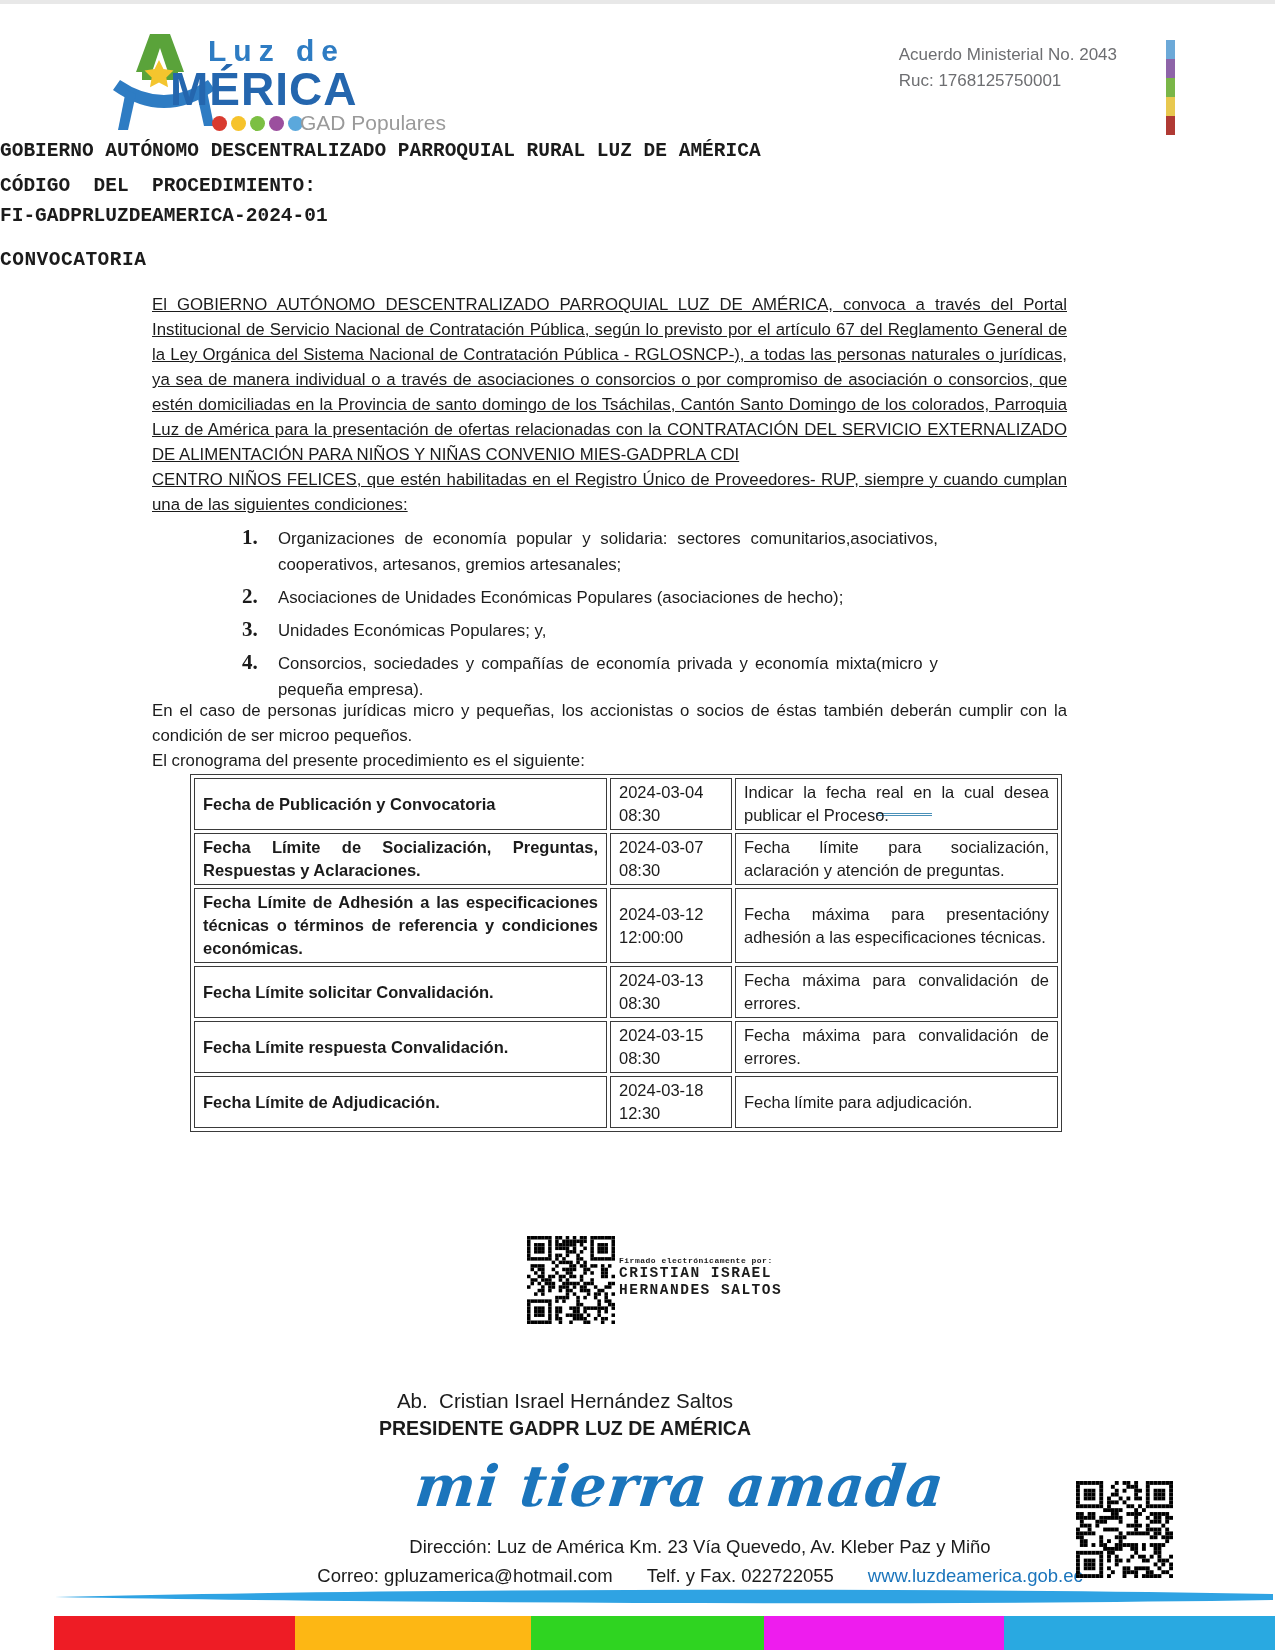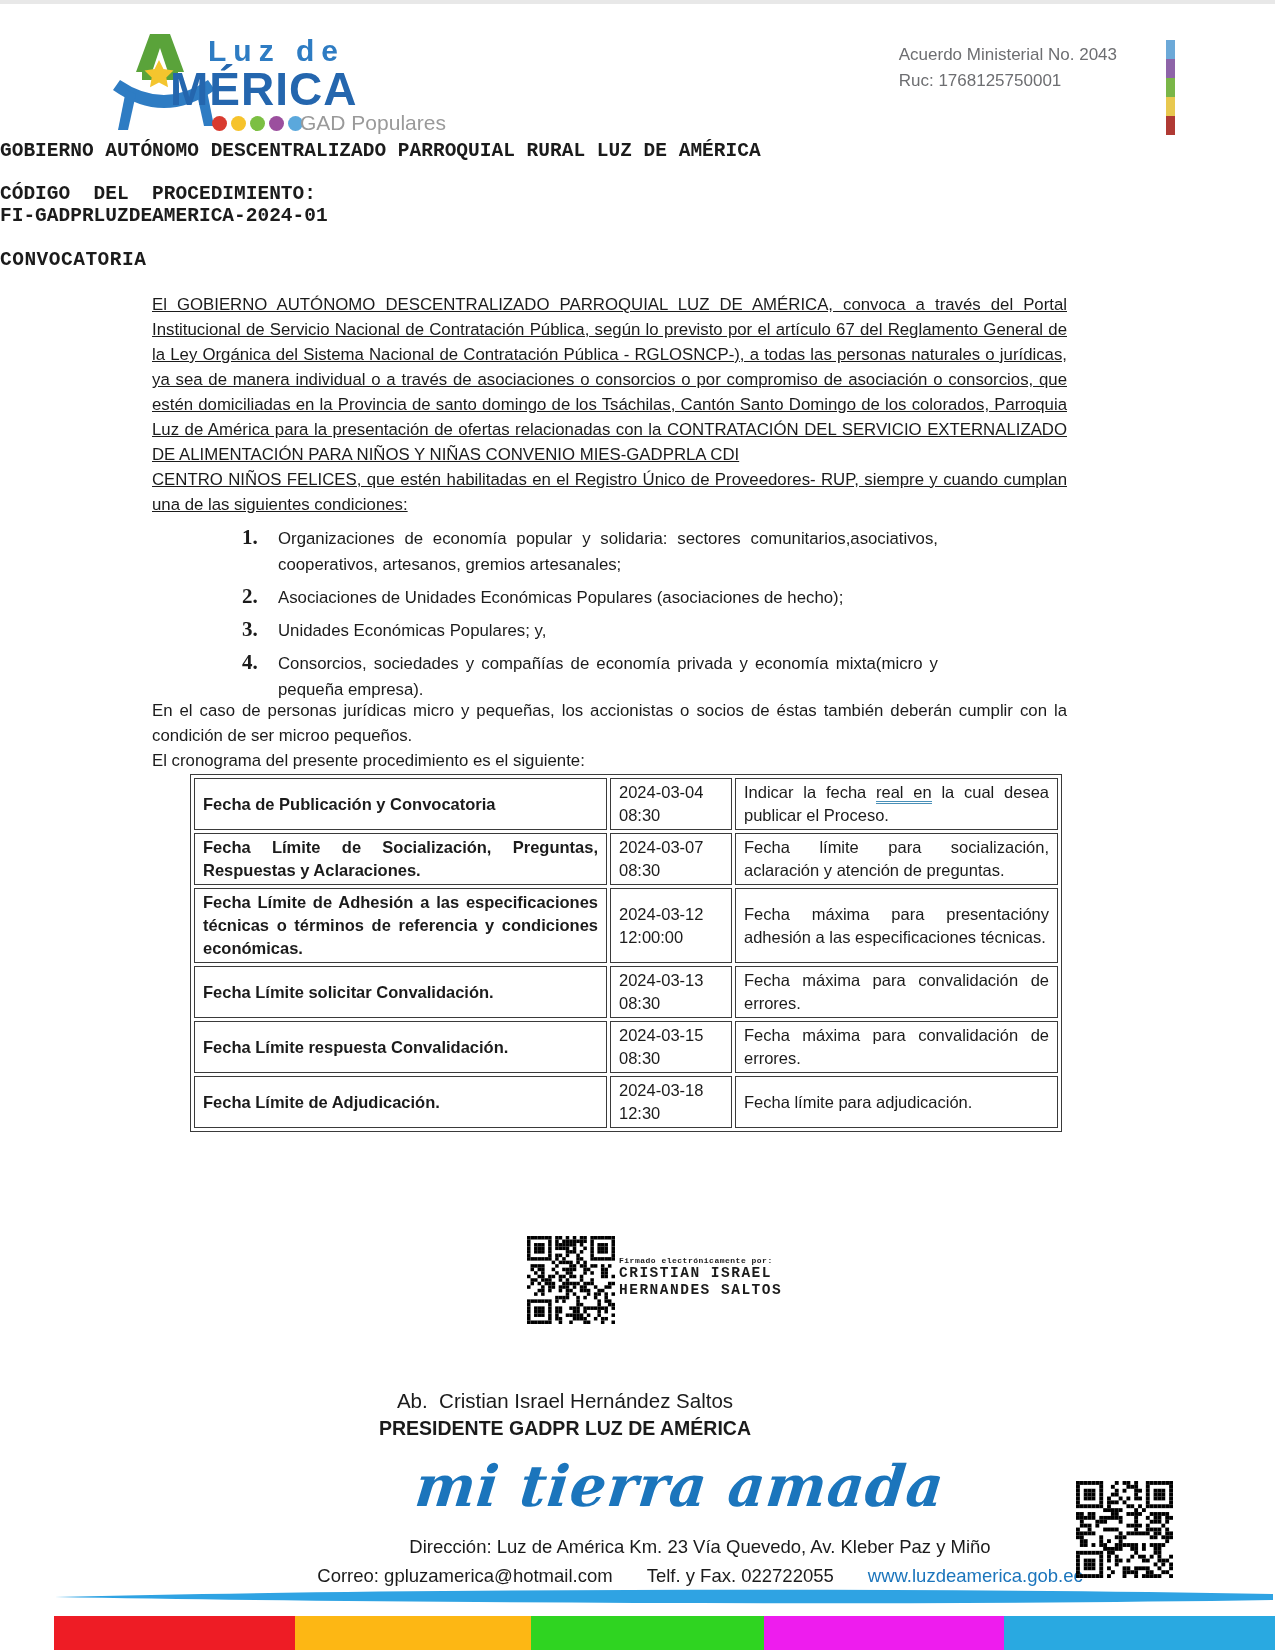--- a/index.html
+++ b/index.html
@@ -18,21 +18,21 @@
   .hdr-right{position:absolute;right:158px;top:38px;text-align:left;color:#6d6e71;
              font-size:17px;line-height:26px;}
   .side-bar{position:absolute;left:1166px;top:36px;width:9px;height:95px;display:flex;
             flex-direction:column;}
   .side-bar .seg{flex:1;}
 
   
   .tline{position:absolute;left:0;width:1271px;text-align:left;font-weight:700;
          white-space:pre-wrap;font-family:Liberation Mono, monospace;}
   #t1{top:136px;font-size:19.5px;}
-  #t2{top:179px;font-size:19.5px;}
+  #t2{top:171px;font-size:19.5px;}
   #t3{top:201px;font-size:19.5px;}
   #t4{top:245px;font-size:19.5px;letter-spacing:0.5px;}
 
   
   .body-block{position:absolute;left:152px;width:915px;font-size:16.8px;line-height:25px;}
   #para-main{top:288px;text-decoration:underline;}
   #para-main p{margin:0;text-align:justify;}
   .cond-list{position:absolute;left:278px;top:522px;width:660px;margin:0;padding:0;
              list-style:none;counter-reset:item;font-size:16.8px;line-height:26px;}
   .cond-list li{position:relative;margin:0 0 7px 0;text-align:justify;counter-increment:item;}
@@ -42,21 +42,21 @@
   #para3{top:744px;}
 
   
   .sched-wrap{position:absolute;left:190px;top:770px;width:848px;}
   table.sched{border-collapse:separate;border-spacing:3px;border:1.7px solid #3a3a3a;
               width:100%;table-layout:fixed;background:#fff;}
   table.sched td{border:1.7px solid #3a3a3a;padding:2px 8px;font-size:16.5px;line-height:23px;}
   td.c-label{width:395px;font-weight:700;vertical-align:middle;text-align:justify;font-size:17px;}
   td.c-date{width:104px;vertical-align:middle;}
   td.c-desc{width:305px;vertical-align:middle;text-align:justify;}
-  .u-dbl{border-bottom:3px double #4a90b8;padding-bottom:0px;}
+  .u-dbl{border-bottom:3px double #4a90b8;padding-bottom:12px;}
 
   
   .stamp{position:absolute;left:527px;top:1232px;display:flex;}
   .stamp svg{width:88px;height:88px;}
   .stamp-txt{margin-left:4px;padding-top:20px;font-family:"Liberation Mono",monospace;}
   .stamp-note{font-size:8px;font-weight:700;letter-spacing:0.5px;}
   .stamp-name{font-size:14.5px;font-weight:700;letter-spacing:1.5px;line-height:17px;}
   .sig-name{position:absolute;left:150px;top:1385px;width:830px;text-align:center;
             font-size:20.5px;white-space:pre-wrap;}
   .sig-title{position:absolute;left:150px;top:1413px;width:830px;text-align:center;

